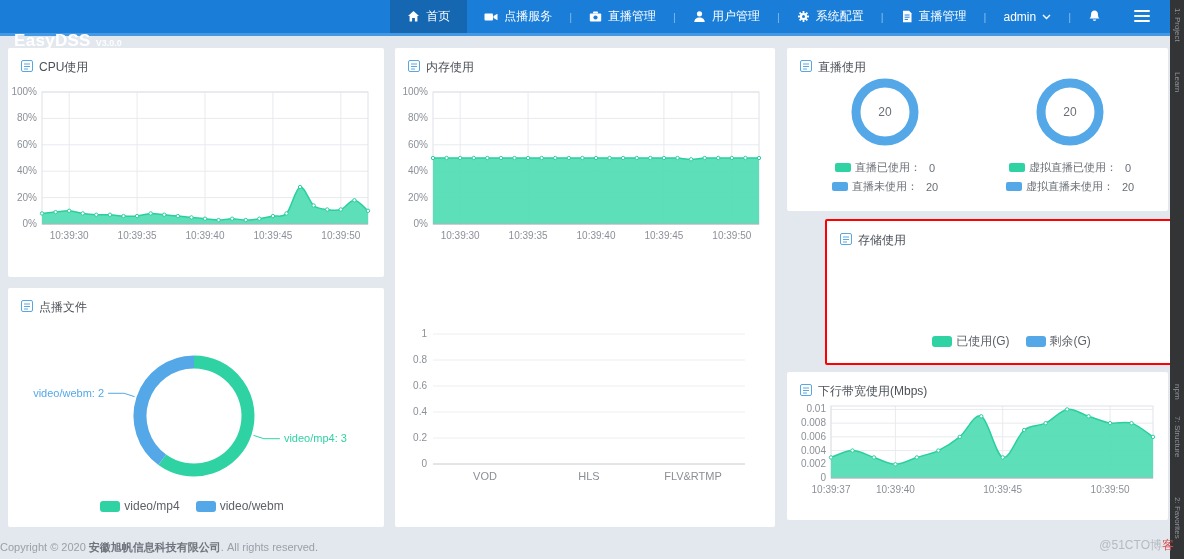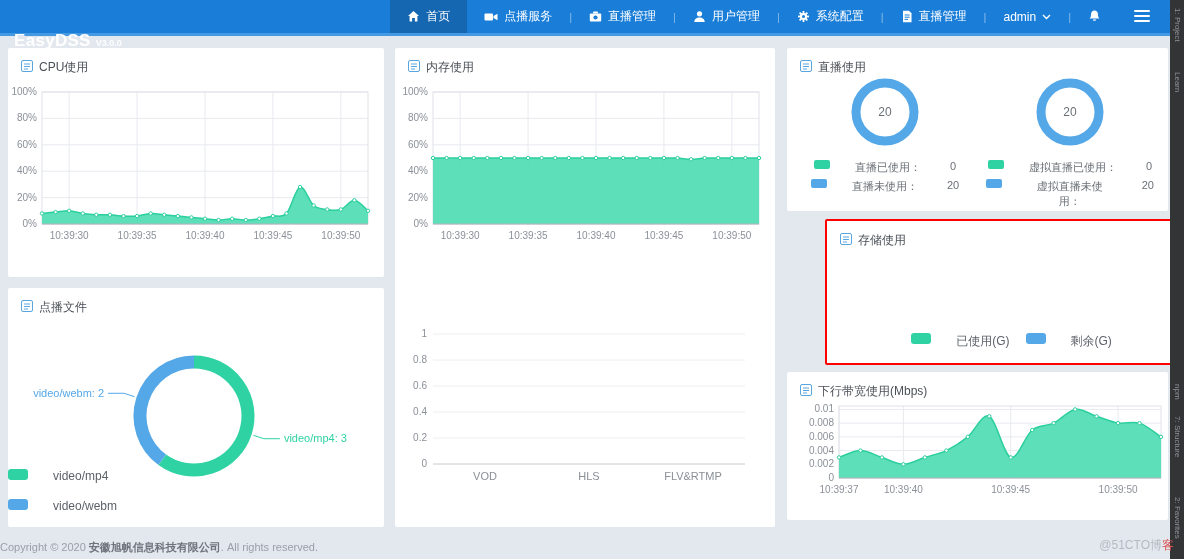--- a/index.html
+++ b/index.html
@@ -28,33 +28,33 @@
   #panel-storage{left:787px;top:219px;width:381px;height:146px;border:2px solid #ff0000;box-sizing:border-box;margin-left:38px;}
   #panel-vod{left:8px;top:288px;width:376px;height:239px;}
   #panel-traffic{left:395px;top:288px;width:380px;height:239px;}
   #panel-bw{left:787px;top:372px;width:381px;height:148px;}
   .panel-title{display:flex;align-items:center;gap:6px;padding:11px 0 0 13px;font-size:12px;color:#4c5158;}
   .chart-mount{position:absolute;}
   #chart-cpu{left:4px;top:34px;}
   #chart-mem{left:4px;top:34px;}
   #chart-vod{left:14px;top:32px;}
   #chart-traffic{left:10px;top:32px;}
-  #chart-bw{left:12px;top:26px;}
+  #chart-bw{left:4px;top:26px;}
 
   
   .live-col{position:absolute;top:26px;width:168px;text-align:center;}
   #live-col-0{left:14px;} #live-col-1{left:199px;}
   .live-legend{margin-top:6px;display:flex;flex-direction:column;gap:4px;align-items:center;}
-  .legend-row{display:flex;align-items:flex-start;gap:25px;font-size:11px;color:#6a6f76;cursor:pointer;}
+  .legend-row{display:flex;align-items:center;gap:4px;font-size:11px;color:#6a6f76;cursor:pointer;}
   .legend-row .val{margin-left:4px;}
   .chip{width:16px;height:9px;border-radius:2px;display:inline-block;}
   .chip.big{width:20px;height:11px;border-radius:3px;}
   .chip.green{background:#2fd3a3;} .chip.blue{background:#54a8e8;}
   .bottom-legend{position:absolute;left:0;right:8px;display:flex;justify-content:center;gap:16px;}
-  #storage-legend{bottom:13px;} #vod-legend{bottom:14px;flex-direction:column;}
+  #storage-legend{bottom:13px;} #vod-legend{bottom:14px;}
   .bottom-legend .legend-row{font-size:12px;color:#5d6269;}
 
   
   #footer{position:absolute;left:0;top:540px;width:1170px;text-align:left;font-size:11px;color:#9aa0a8;}
   #footer .company{color:#6f747c;font-weight:bold;}
   #watermark{position:absolute;right:10px;top:537px;font-size:12px;z-index:6;}
   #watermark .wm-a{color:#b6bac1;} #watermark .wm-b{color:#d94f4f;}
   #side-strip{position:absolute;left:1170px;top:0;width:14px;height:559px;background:#323436;z-index:5;}
   .strip-label{position:absolute;left:12px;color:#8f9396;font-size:8px;white-space:nowrap;
                transform:rotate(90deg);transform-origin:0 0;cursor:pointer;}

